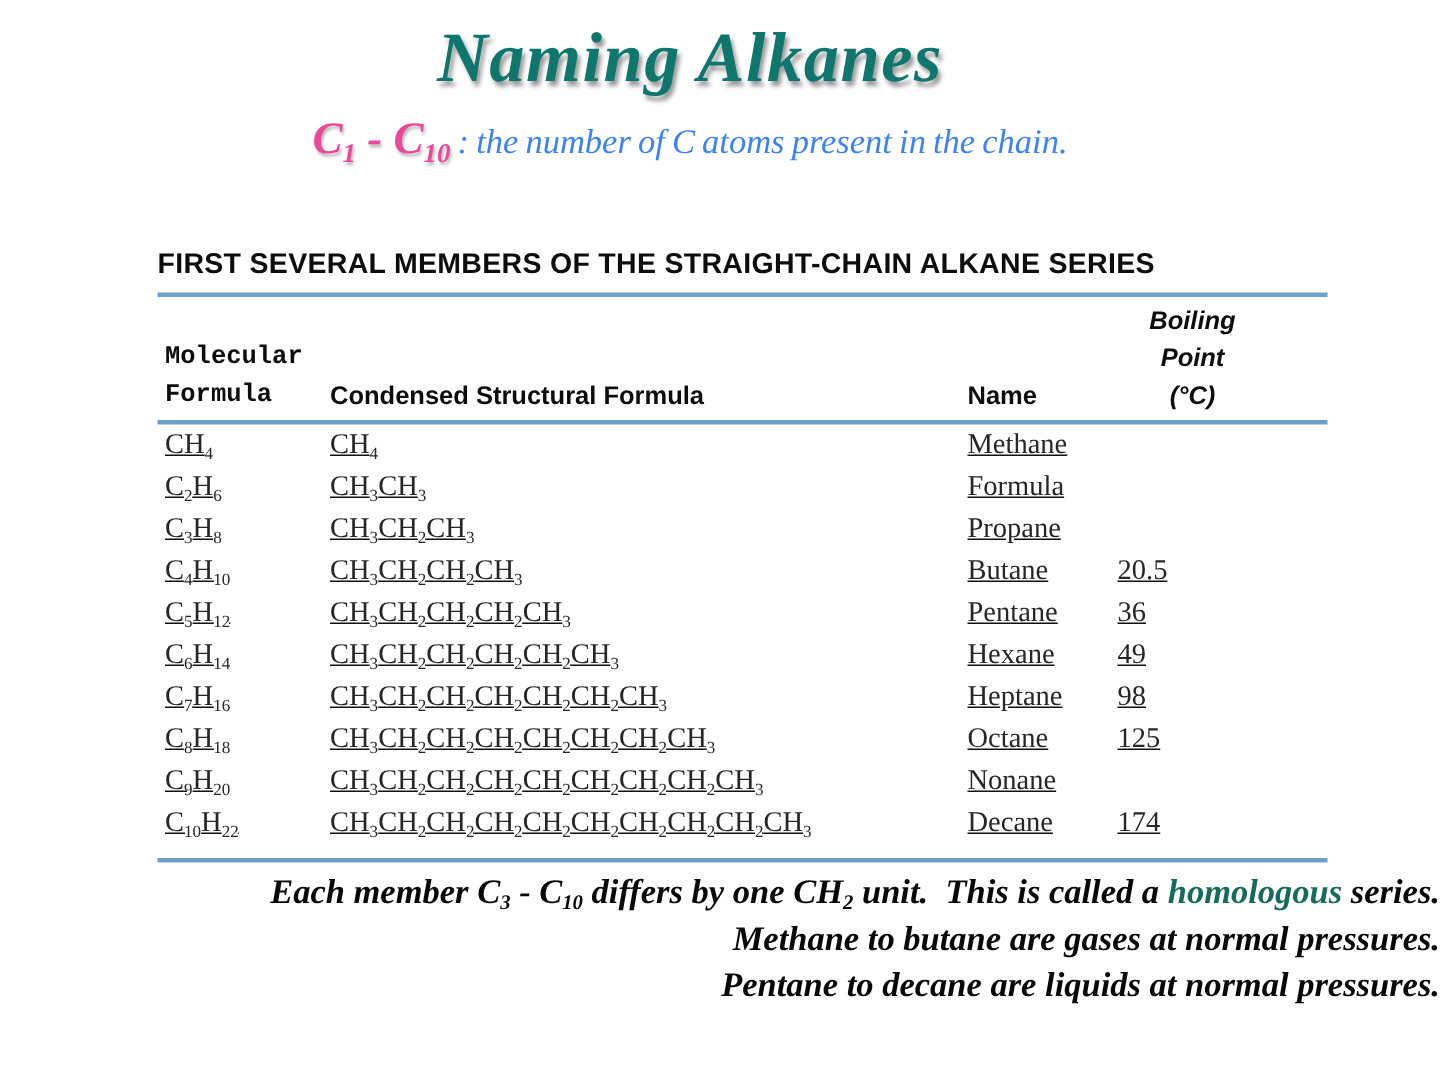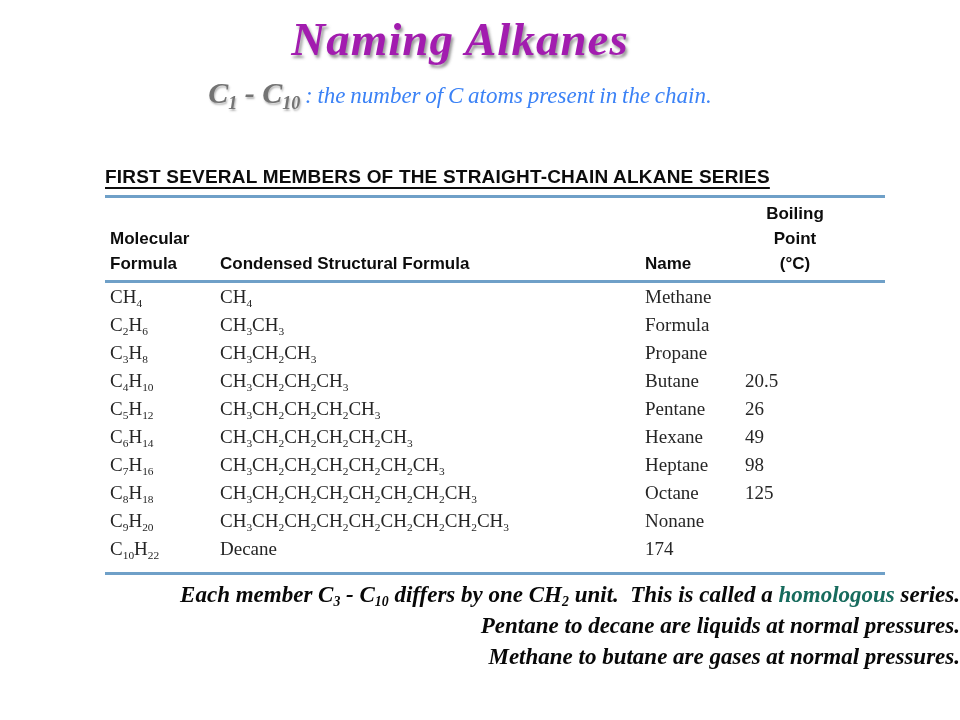--- a/index.html
+++ b/index.html
@@ -7,58 +7,58 @@
     --accent: #176b5d;
     --ink: #111111;
   }
   html,body{margin:0;padding:0;background:#ffffff;}
   body{width:960px;height:720px;overflow:hidden;font-family:"Liberation Serif",serif;color:var(--ink);}
   .slide{position:relative;width:960px;height:720px;background:#ffffff;}
 
   
   .slide-title{
     position:absolute;top:12px;left:0;width:920px;margin:0;text-align:center;
-    font:italic 700 47px "Liberation Serif",serif;letter-spacing:1px;color:#a21caf;
+    font:italic 700 47px "Liberation Serif",serif;letter-spacing:1px;color:#0f766e;
     text-shadow:2px 3px 3px rgba(70,70,70,.55);
   }
   .subtitle{
     position:absolute;top:76px;left:0;width:920px;text-align:center;white-space:nowrap;
   }
   .subtitle .range{
-    font:italic 700 30px "Liberation Serif",serif;color:#737373;
+    font:italic 700 30px "Liberation Serif",serif;color:#ec4899;
     text-shadow:1px 2px 2px rgba(90,90,90,.45);
   }
   .subtitle .rest{
     font:italic 400 23px "Liberation Serif",serif;color:#3b82f6;word-spacing:-1px;
   }
   sub{font-size:.6em;line-height:0;vertical-align:baseline;position:relative;top:.32em;}
 
   
   .table-wrap{position:absolute;left:105px;top:166px;width:780px;}
   .table-title{
     font:700 19px "Liberation Sans",sans-serif;color:#0d0d0d;white-space:nowrap;
     letter-spacing:.2px;
   }
   .table-title .underlined{
-    text-decoration:underline;text-decoration-thickness:2px;text-underline-offset:4px;
+    text-decoration-thickness:2px;text-underline-offset:4px;
   }
   .rule{height:3px;background:var(--rule);}
   .rule-top{margin-top:7px;}
   .rule-mid{margin-top:0;}
   .rule-bottom{margin-top:6px;}
 
   .grid{display:grid;grid-template-columns:115px 425px 100px 100px 40px;}
   .col-headers{
     align-items:end;font:700 17px "Liberation Sans",sans-serif;line-height:25px;
     color:#0d0d0d;padding:3px 0 4px 0;
   }
-  .col-headers .h1{padding-left:5px;}
-  .col-headers .h4{text-align:center;}
+  .col-headers .h1{padding-left:5px;font-family:Liberation Mono, monospace;}
+  .col-headers .h4{text-align:center;font-style:italic;}
 
-  .rows{padding-top:3px;}
+  .rows{padding-top:3px;text-decoration:underline;}
   .trow{grid-template-columns:115px 425px 100px 100px 40px;display:grid;height:28px;line-height:28px;}
   .trow div{font:400 19px "Liberation Serif",serif;color:#262626;white-space:nowrap;}
   .trow .c1{padding-left:5px;}
   .trow .c4{text-align:left;}
 
   
   .footer{
     position:absolute;top:583px;left:0;width:960px;text-align:right;
     font:italic 700 23px "Liberation Serif",serif;color:#080808;
   }
@@ -126,21 +126,21 @@
           <div class="c1">C<sub>4</sub>H<sub>10</sub></div>
           <div class="c2">CH<sub>3</sub>CH<sub>2</sub>CH<sub>2</sub>CH<sub>3</sub></div>
           <div class="c3">Butane</div>
           <div class="c4">20.5</div>
           <div></div>
         </div>
         <div class="trow">
           <div class="c1">C<sub>5</sub>H<sub>12</sub></div>
           <div class="c2">CH<sub>3</sub>CH<sub>2</sub>CH<sub>2</sub>CH<sub>2</sub>CH<sub>3</sub></div>
           <div class="c3">Pentane</div>
-          <div class="c4">26</div>
+          <div class="c4">36</div>
           <div></div>
         </div>
         <div class="trow">
           <div class="c1">C<sub>6</sub>H<sub>14</sub></div>
           <div class="c2">CH<sub>3</sub>CH<sub>2</sub>CH<sub>2</sub>CH<sub>2</sub>CH<sub>2</sub>CH<sub>3</sub></div>
           <div class="c3">Hexane</div>
           <div class="c4">49</div>
           <div></div>
         </div>
         <div class="trow">
@@ -158,27 +158,28 @@
           <div></div>
         </div>
         <div class="trow">
           <div class="c1">C<sub>9</sub>H<sub>20</sub></div>
           <div class="c2">CH<sub>3</sub>CH<sub>2</sub>CH<sub>2</sub>CH<sub>2</sub>CH<sub>2</sub>CH<sub>2</sub>CH<sub>2</sub>CH<sub>2</sub>CH<sub>3</sub></div>
           <div class="c3">Nonane</div>
           <div></div>
         </div>
         <div class="trow">
           <div class="c1">C<sub>10</sub>H<sub>22</sub></div>
+          <div class="c2">CH<sub>3</sub>CH<sub>2</sub>CH<sub>2</sub>CH<sub>2</sub>CH<sub>2</sub>CH<sub>2</sub>CH<sub>2</sub>CH<sub>2</sub>CH<sub>2</sub>CH<sub>3</sub></div>
           <div class="c3">Decane</div>
           <div class="c4">174</div>
           <div></div>
         </div>
       </div>
     <div class="rule rule-bottom"></div>
   </div>
 
   <div class="footer">
     <p><span>Each member </span><span>C<sub>3</sub> - C<sub>10</sub></span><span> differs by one </span><span>CH<sub>2</sub></span><span> unit.&nbsp; This is called a </span><span class="accent">homologous</span><span> series.</span></p>
+    <p>Methane to butane are gases at normal pressures.</p>
     <p>Pentane to decane are liquids at normal pressures.</p>
-    <p>Methane to butane are gases at normal pressures.</p>
   </div>
 
 </div>
 
 </body></html>

